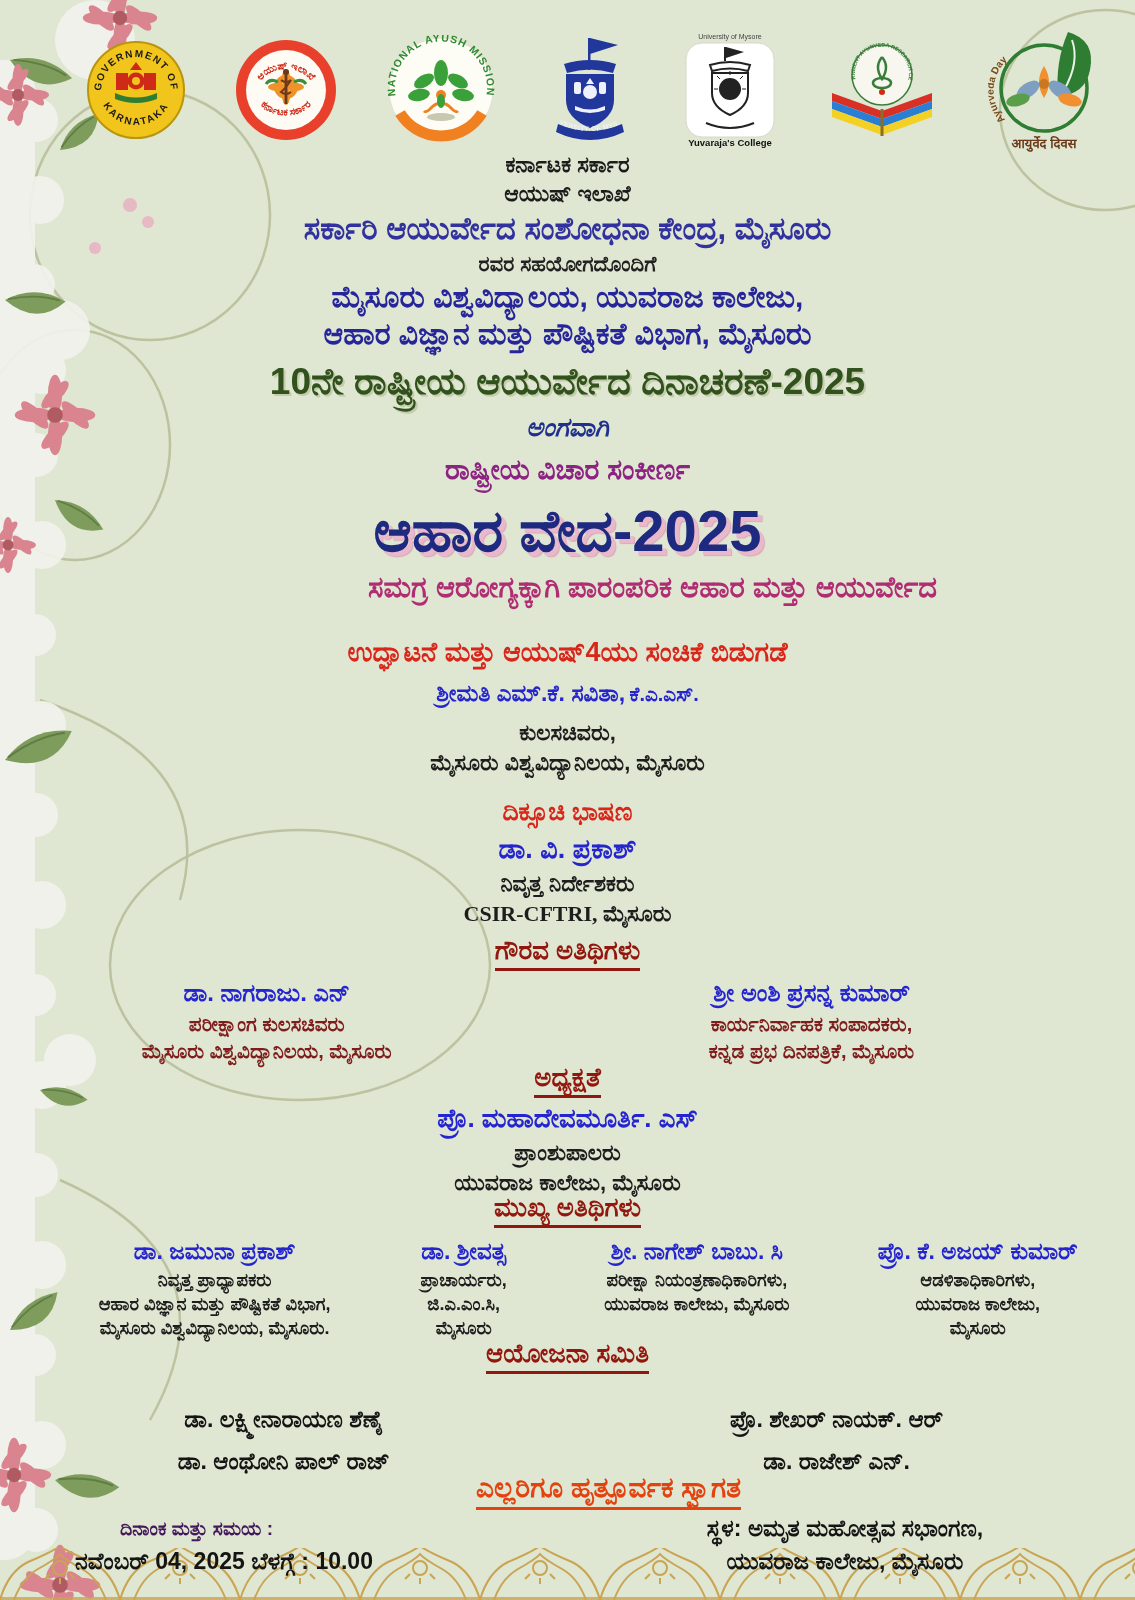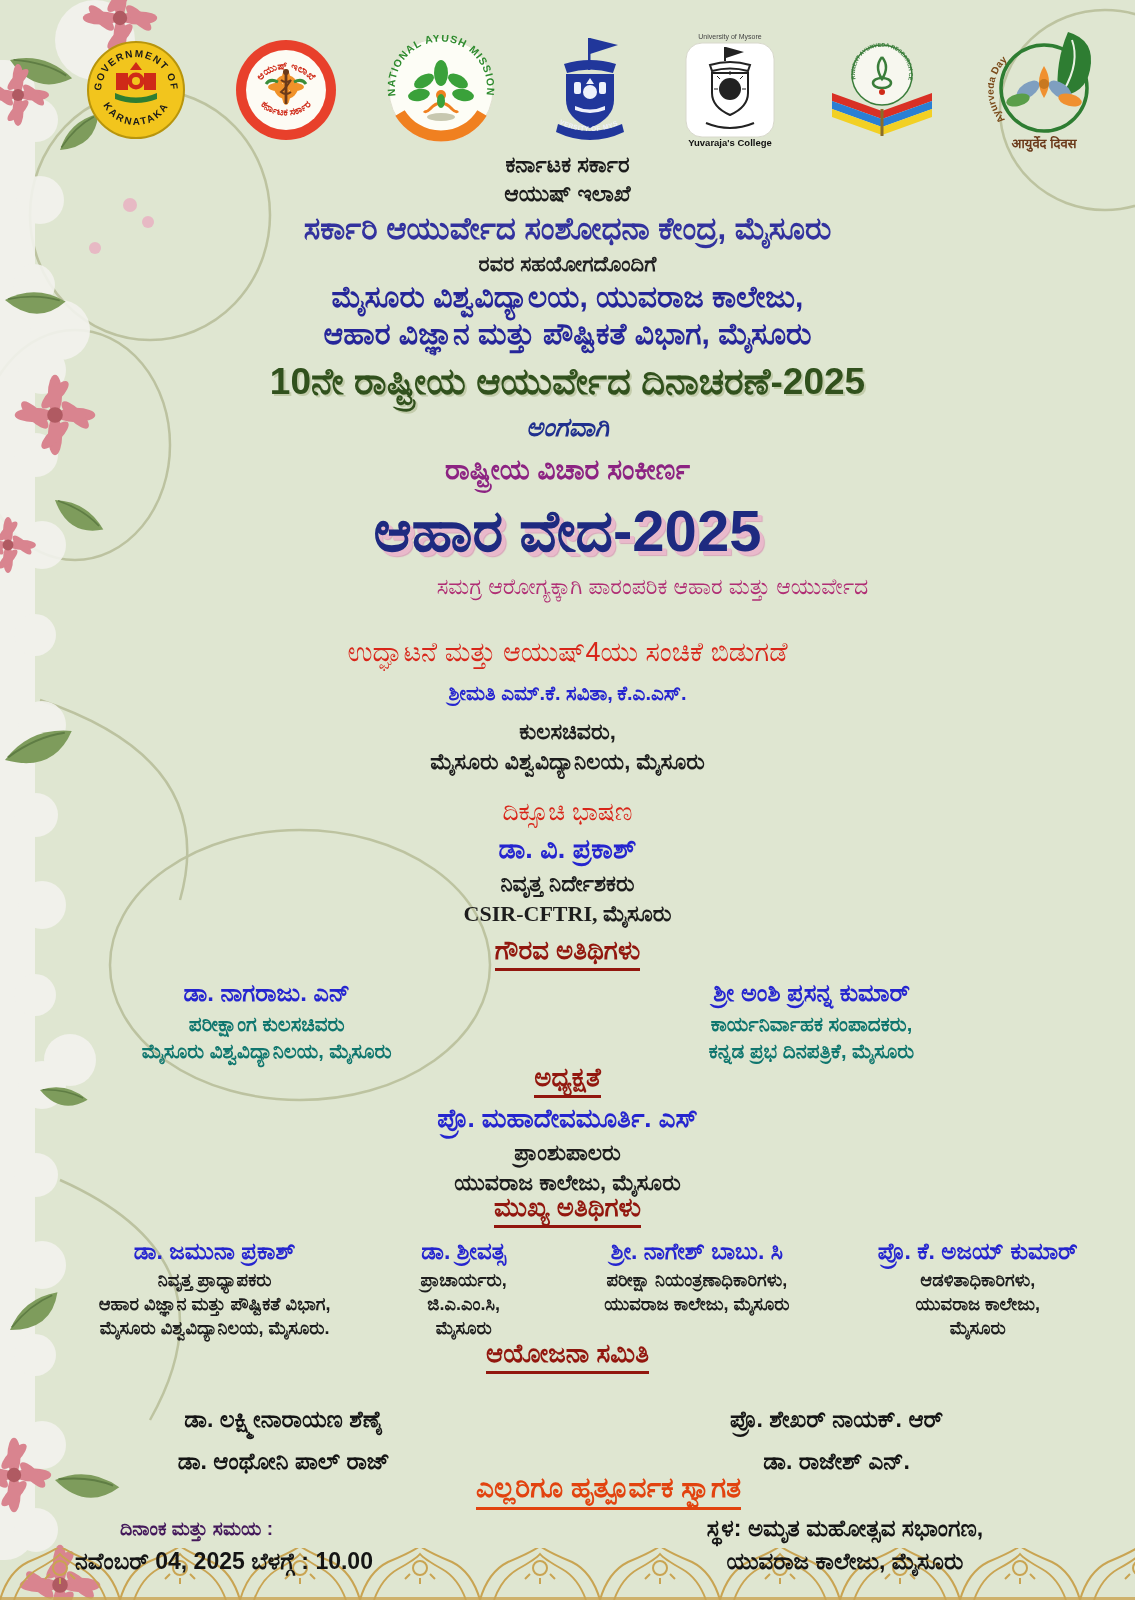--- a/index.html
+++ b/index.html
@@ -12,31 +12,31 @@
   .l-black-sm{font-size:22px;line-height:29px;font-weight:bold;color:#1c1c1c;}
   .l-indigo{font-size:31px;line-height:41px;font-weight:bold;color:#32329e;}
   .l-black-xs{font-size:21px;line-height:29px;font-weight:bold;color:#222;}
   .l-navy{font-size:30px;line-height:37px;font-weight:bold;color:#26269a;}
   .l-green{font-size:37px;line-height:48px;font-weight:bold;color:#31511d;
            text-shadow:2px 2px 0 #c3ccab;}
   .l-anga{font-size:26px;line-height:42px;font-weight:bold;color:#20308e;font-style:italic;}
   .l-seminar{font-size:28px;line-height:44px;font-weight:bold;color:#8c2382;}
   .l-title{font-size:58px;line-height:78px;font-weight:bold;color:#1e2a80;
            text-shadow:4px 4px 0 #e9b9cb, 5px 5px 1px #d9a8bb;}
-  .l-subtitle{font-size:22px;line-height:34px;font-weight:normal;color:#b02d74;padding-left:170px;}
-  .l-red{color:#d8261a;font-weight:normal;}
+  .l-subtitle{font-size:29px;line-height:34px;font-weight:bold;color:#b02d74;padding-left:170px;}
+  .l-red{color:#d8261a;font-weight:bold;}
   .l-blue-name{color:#2525cf;font-weight:bold;}
   .l-detail{font-size:22px;line-height:30px;font-weight:bold;color:#1d1d1d;}
   .l-serif{font-family:"Liberation Serif","DejaVu Serif",serif;}
   .sec-head{display:inline-block;font-size:26px;line-height:34px;font-weight:bold;color:#92170e;
             border-bottom:3px solid #92170e;padding-bottom:1px;}
   .cols{display:flex;}
   .col{text-align:center;}
   .g-name{font-size:24px;line-height:36px;}
-  .g-detail{font-size:20px;line-height:27px;font-weight:bold;color:#0f766e;}
+  .g-detail{font-size:20px;line-height:27px;font-weight:bold;color:#7f1d1d;}
   .c-name{font-size:23px;line-height:34px;}
   .c-detail{font-size:18px;line-height:24px;font-weight:bold;color:#1d1d1d;}
   .cm-name{font-size:23px;line-height:42px;font-weight:bold;color:#141414;}
   .l-welcome{display:inline-block;font-size:28px;line-height:36px;font-weight:bold;color:#e2430f;
              border-bottom:3px solid #e2430f;padding-bottom:1px;}
   .f-label{font-size:19px;line-height:33px;font-weight:bold;color:#43185a;}
   .f-val{font-size:23px;line-height:33px;font-weight:bold;color:#141414;}
   .logos{position:absolute;top:26px;left:86px;width:1014px;display:flex;
          justify-content:space-between;align-items:center;}
   .logo{flex:0 0 auto;}
@@ -329,21 +329,21 @@
       <div class="l-green">10ನೇ ರಾಷ್ಟ್ರೀಯ ಆಯುರ್ವೇದ ದಿನಾಚರಣೆ-2025</div>
       <div class="l-anga">ಅಂಗವಾಗಿ</div>
       <div class="l-seminar">ರಾಷ್ಟ್ರೀಯ ವಿಚಾರ ಸಂಕೀರ್ಣ</div>
       <div class="l-title">ಆಹಾರ ವೇದ-2025</div>
       <div class="l-subtitle">ಸಮಗ್ರ ಆರೋಗ್ಯಕ್ಕಾಗಿ ಪಾರಂಪರಿಕ ಆಹಾರ ಮತ್ತು ಆಯುರ್ವೇದ</div>
     </div>
 
     <div class="sec" style="top:633px;">
       <div class="l-red" style="font-size:27px;line-height:38px;">ಉದ್ಘಾಟನೆ ಮತ್ತು ಆಯುಷ್4ಯು ಸಂಚಿಕೆ ಬಿಡುಗಡೆ</div>
       <div style="line-height:44px;">
-        <span class="l-blue-name" style="font-size:20px;">ಶ್ರೀಮತಿ ಎಮ್.ಕೆ. ಸವಿತಾ,</span>
+        <span class="l-blue-name" style="font-size:23px;">ಶ್ರೀಮತಿ ಎಮ್.ಕೆ. ಸವಿತಾ,</span>
         <span class="l-blue-name name-suffix">ಕೆ.ಎ.ಎಸ್.</span>
       </div>
       <div class="l-detail">ಕುಲಸಚಿವರು,</div>
       <div class="l-detail">ಮೈಸೂರು ವಿಶ್ವವಿದ್ಯಾನಿಲಯ, ಮೈಸೂರು</div>
     </div>
 
     <div class="sec" style="top:793px;">
       <div class="l-red" style="font-size:25px;line-height:36px;">ದಿಕ್ಸೂಚಿ ಭಾಷಣ</div>
       <div class="l-blue-name" style="font-size:27px;line-height:40px;">ಡಾ. ವಿ. ಪ್ರಕಾಶ್</div>
       <div class="l-detail">ನಿವೃತ್ತ ನಿರ್ದೇಶಕರು</div>

